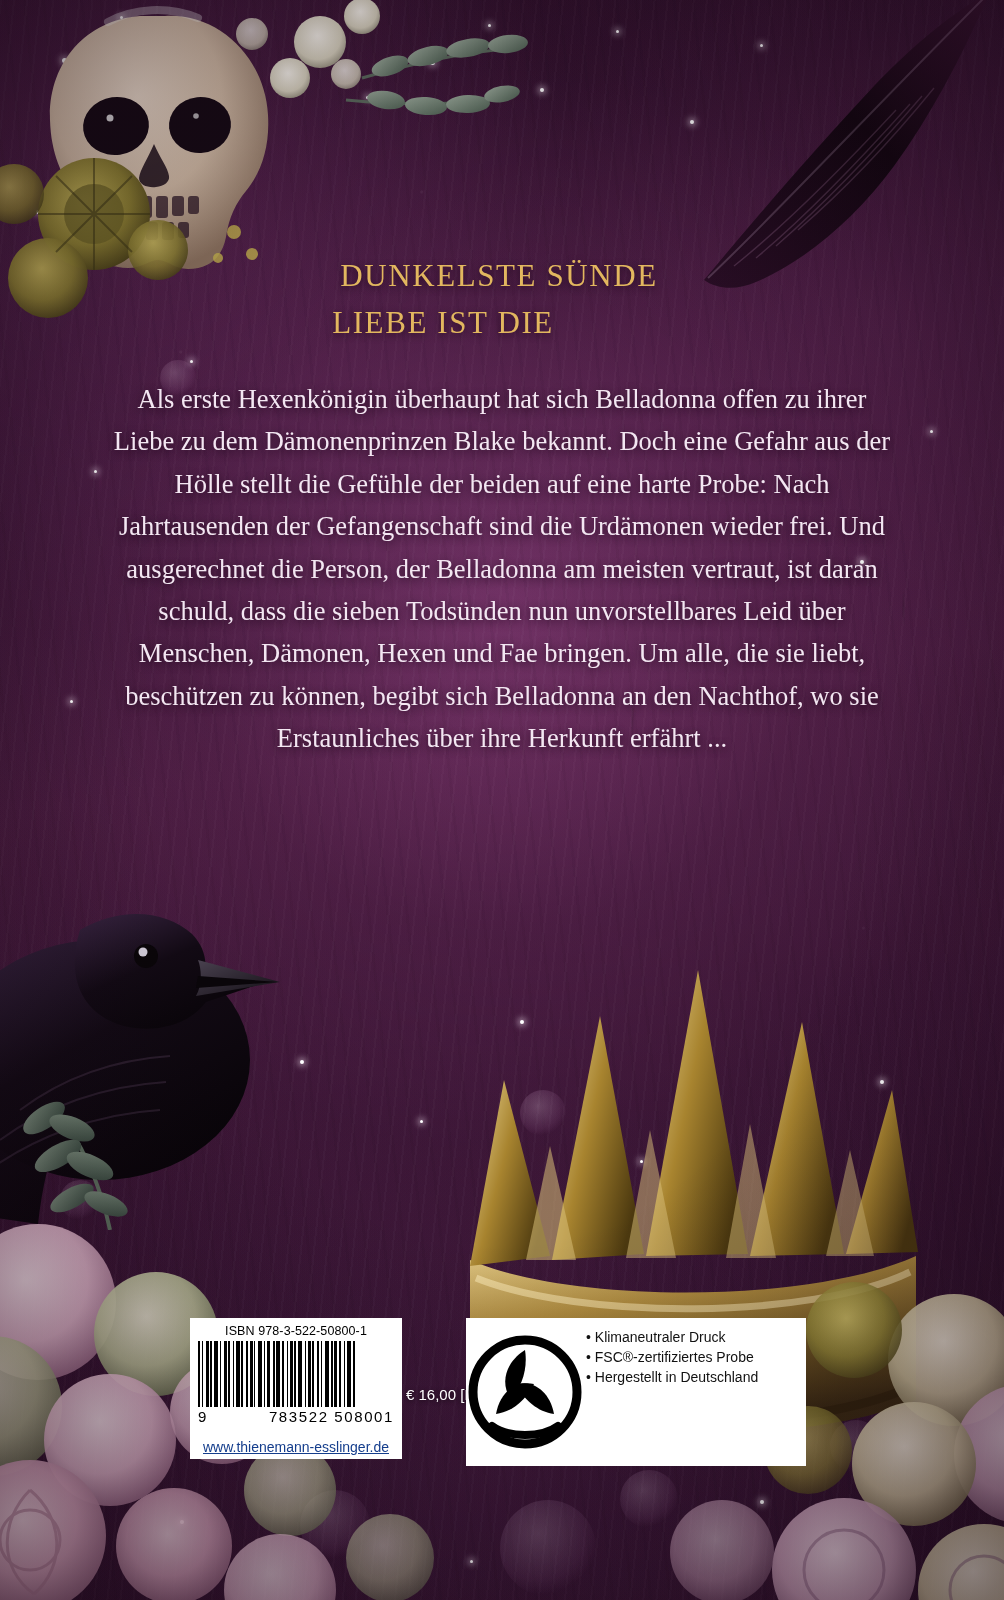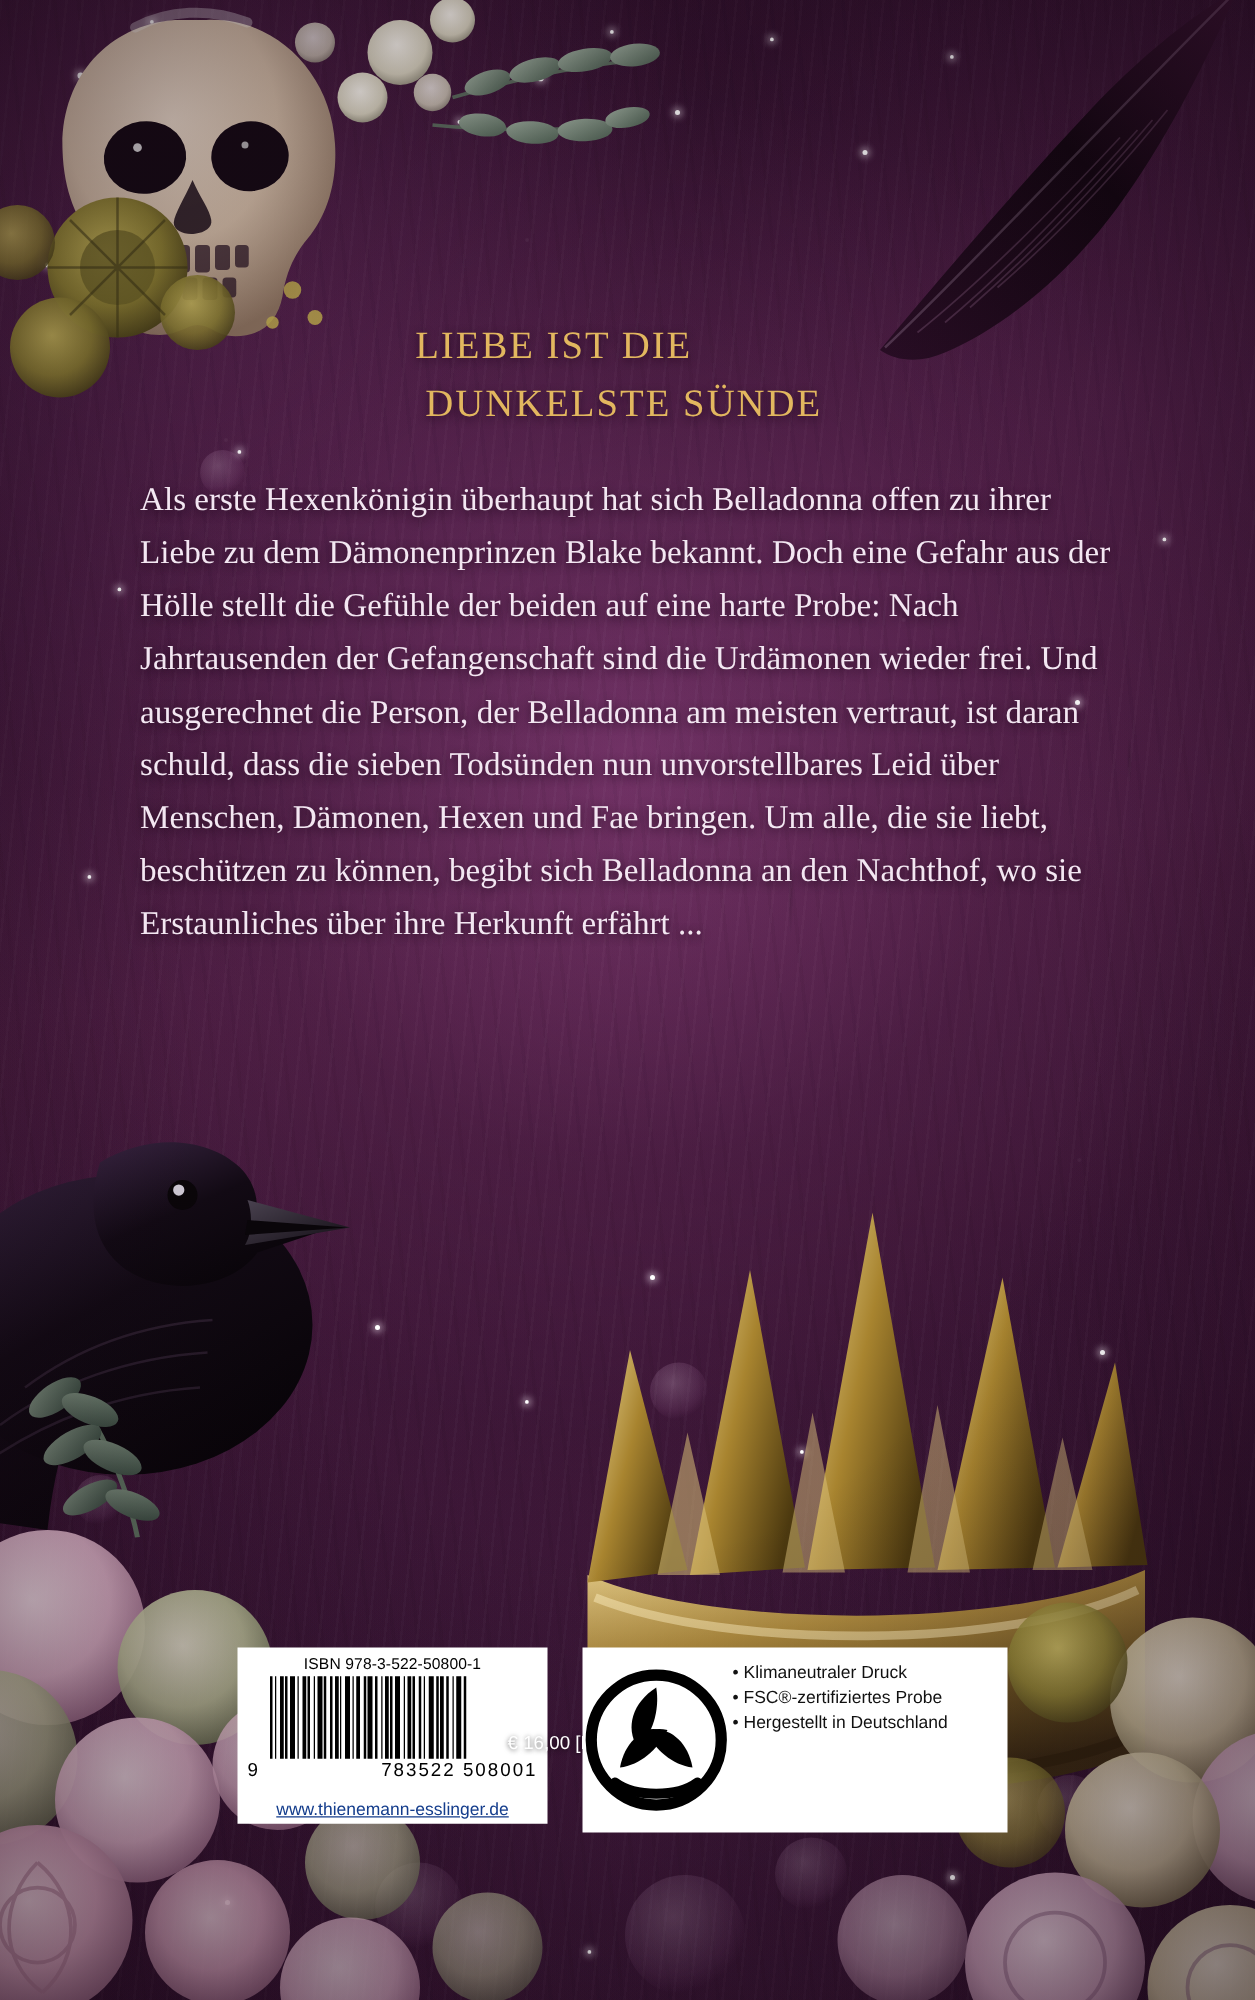--- a/index.html
+++ b/index.html
@@ -96,21 +96,21 @@
   }
   .headline .hl-line { display: block; }
   .headline .hl-line.l1 { padding-right: 118px; }
   .headline .hl-line.l2 { padding-right: 6px; }
 
   .blurb {
     position: absolute;
     left: 112px;
     right: 112px;
     top: 378px;
-    text-align: left;
+    text-align: center;
     color: #f3e7f2;
     font-size: 26.5px;
     line-height: 1.60;
     text-shadow: 0 2px 8px rgba(28,6,24,.8);
   }
 
   .series {
     position: absolute;
     left: 0; right: 0;
     top: 930px;
@@ -120,21 +120,21 @@
     font-size: 23px;
     line-height: 1.52;
     text-shadow: 0 2px 7px rgba(28,6,24,.8);
   }
 
   
   .barcode-box {
     position: absolute;
     left: 190px;
     top: 1318px;
-    width: 248px;
+    width: 212px;
     background: #fff;
     padding: 6px 8px 4px;
     box-sizing: border-box;
     font-family: "Liberation Sans", sans-serif;
   }
   .isbn-text {
     font-size: 12.5px;
     color: #000;
     text-align: center;
     letter-spacing: .1px;
@@ -518,22 +518,22 @@
       <g fill="none" stroke="rgba(120,80,110,.45)" stroke-width="3">
         <circle cx="250" cy="330" r="40"></circle>
         <circle cx="390" cy="350" r="34"></circle>
       </g>
     </svg>
   </div>
 
   <div class="vignette"></div>
 
   <div class="headline">
+    <span class="hl-line l2">DUNKELSTE SÜNDE</span>
     <span class="hl-line l1">LIEBE IST DIE</span>
-    <span class="hl-line l2">DUNKELSTE SÜNDE</span>
   </div>
 
   <div class="blurb">Als erste Hexenkönigin überhaupt hat sich Belladonna offen zu ihrer Liebe zu dem Dämonenprinzen Blake bekannt. Doch eine Gefahr aus der Hölle stellt die Gefühle der beiden auf eine harte Probe: Nach Jahrtausenden der Gefangenschaft sind die Urdämonen wieder frei. Und ausgerechnet die Person, der Belladonna am meisten vertraut, ist daran schuld, dass die sieben Todsünden nun unvorstellbares Leid über Menschen, Dämonen, Hexen und Fae bringen. Um alle, die sie liebt, beschützen zu können, begibt sich Belladonna an den Nachthof, wo sie Erstaunliches über ihre Herkunft erfährt ...</div>
 
 
   <div class="barcode-box">
     <div class="isbn-text">ISBN 978-3-522-50800-1</div>
     <div class="bars">
       <i style="width:2px"></i>
         <i class="sp1" style="width:2px"></i>

